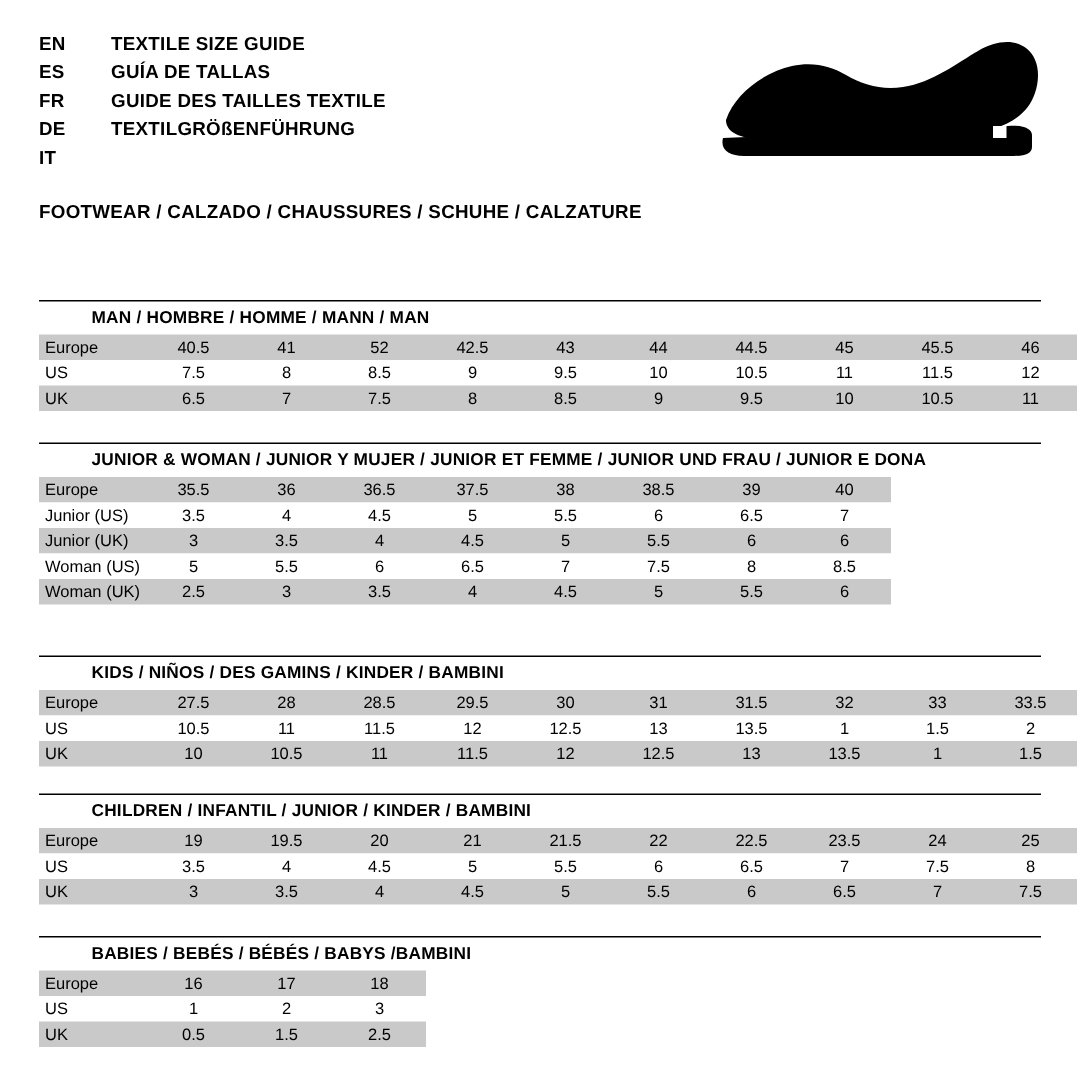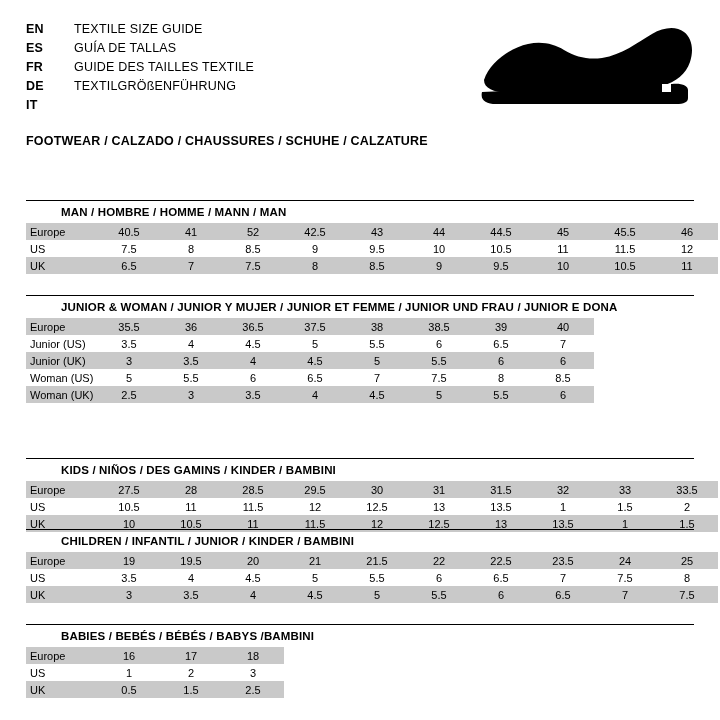--- a/index.html
+++ b/index.html
@@ -37,21 +37,21 @@
     height: 19px;
   }
   .lang-code {
     width: 48px;
     font-size: 12.5px;
     font-weight: bold;
     letter-spacing: 0.2px;
   }
   .lang-text {
     font-size: 12.5px;
-    font-weight: normal;
+    font-weight: bold;
     letter-spacing: 0.2px;
   }
   .footwear-line {
     margin-top: 17px;
     font-size: 12.5px;
     font-weight: bold;
     letter-spacing: 0.2px;
   }
 
   .shoe {
@@ -274,21 +274,21 @@
               <td>3.5</td>
               <td>4</td>
               <td>4.5</td>
               <td>5</td>
               <td>5.5</td>
               <td>6</td>
             </tr>
           </tbody>
         </table>
       </div>
-      <div class="section" style="top: 437px; margin-top: 21px;">
+      <div class="section" style="top: 437px;">
         <div class="divider"></div>
         <div class="section-title" style="margin-top: 5px;">KIDS / NIÑOS / DES GAMINS / KINDER / BAMBINI</div>
         <table class="size" style="width: 692px;">
           <colgroup>
             <col style="width: 72px;">
             <col style="width: 62px;">
             <col style="width: 62px;">
             <col style="width: 62px;">
             <col style="width: 62px;">
             <col style="width: 62px;">

